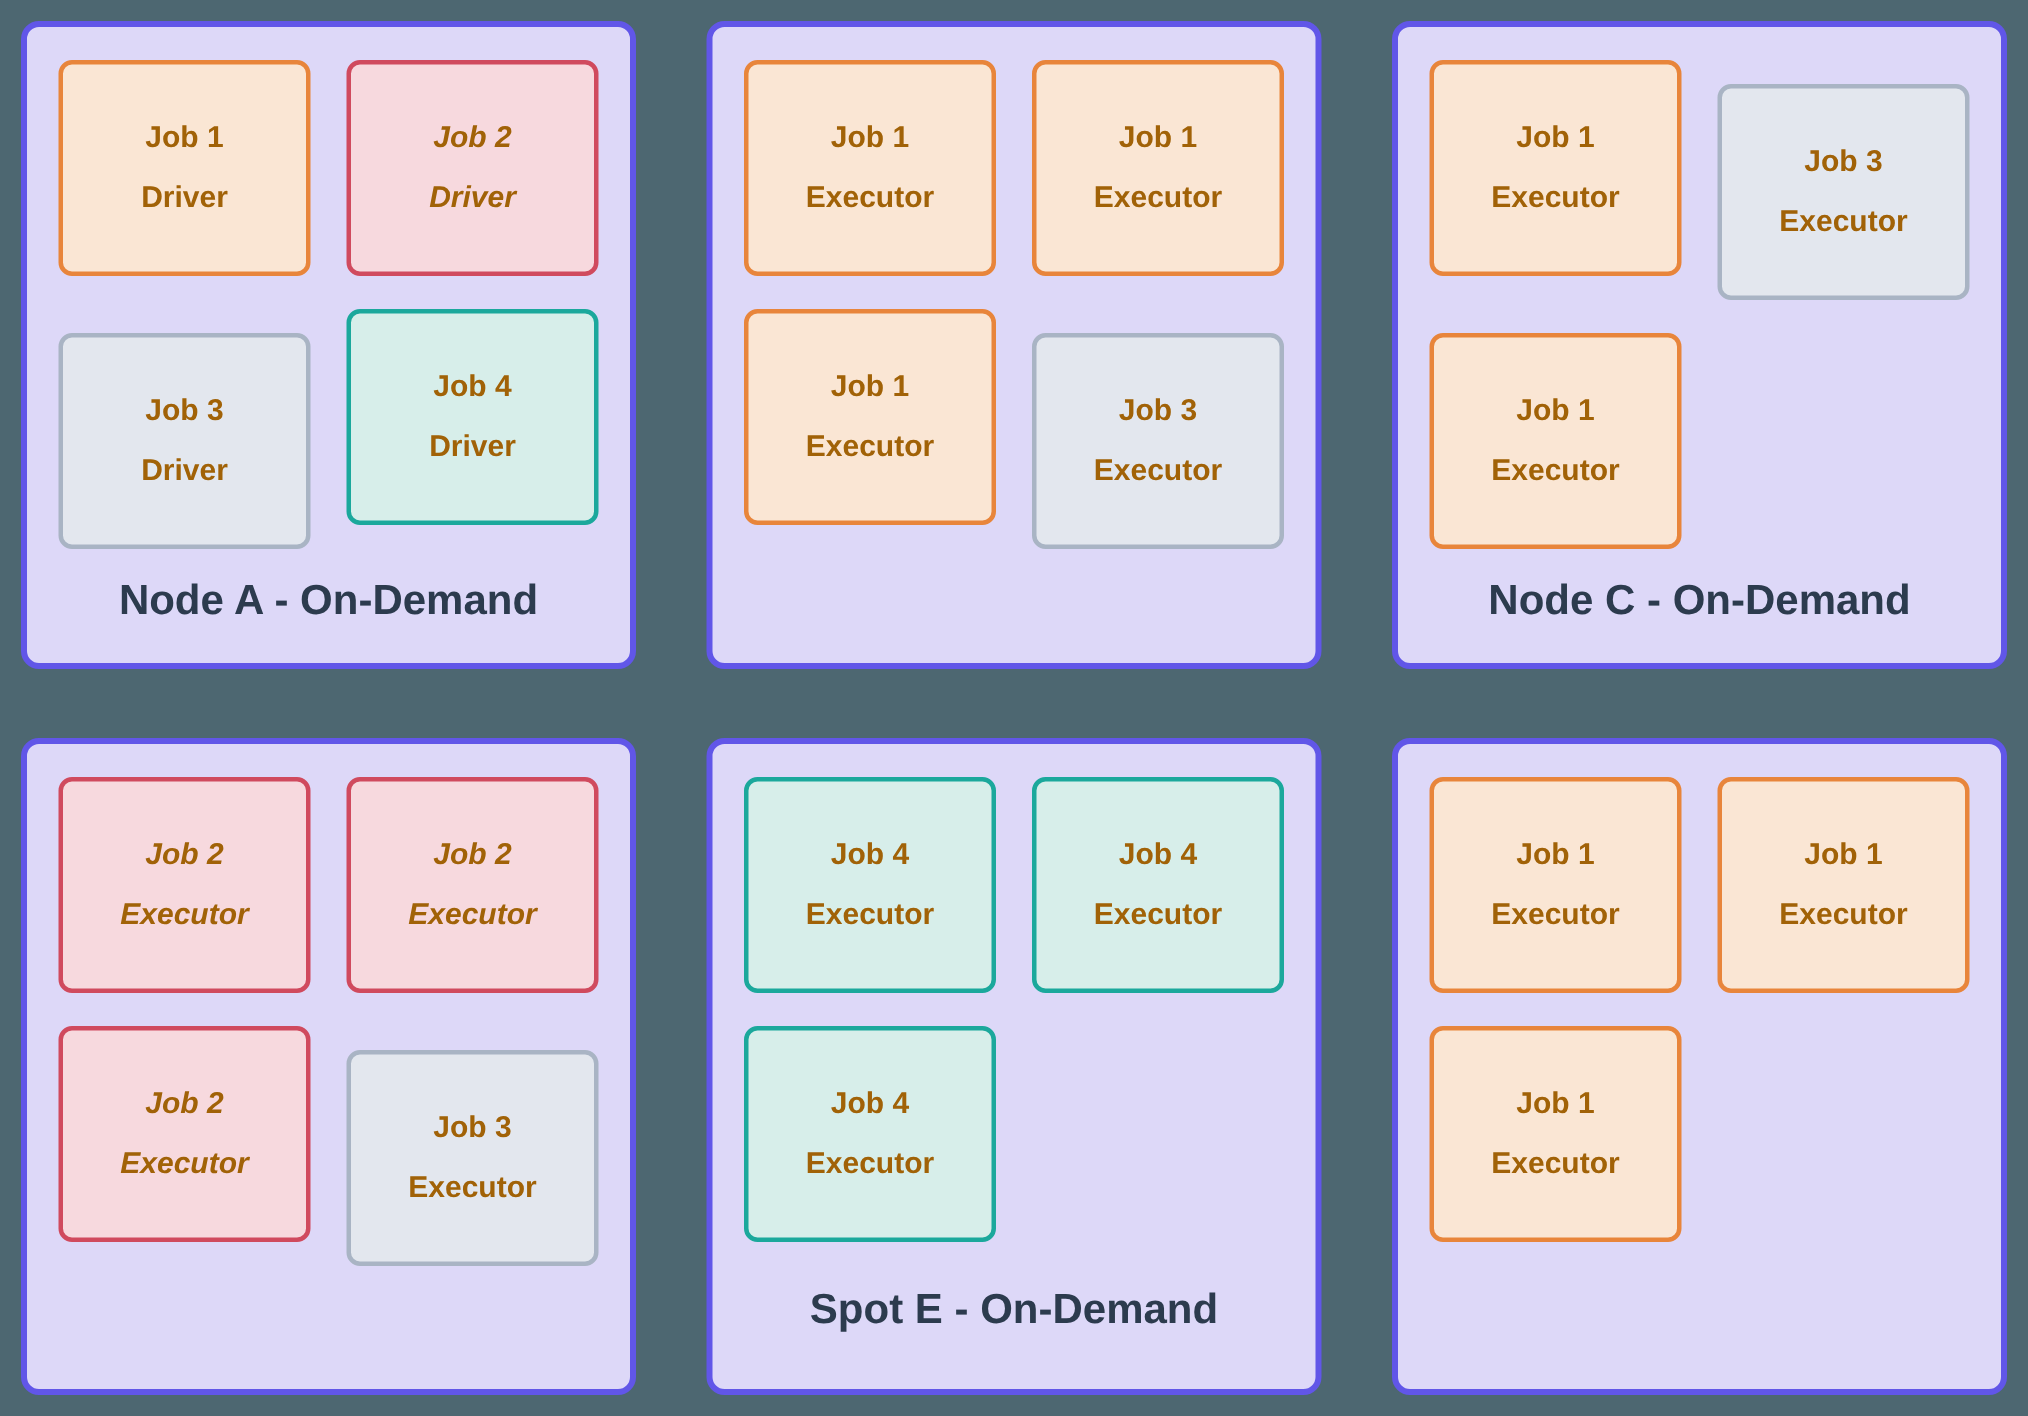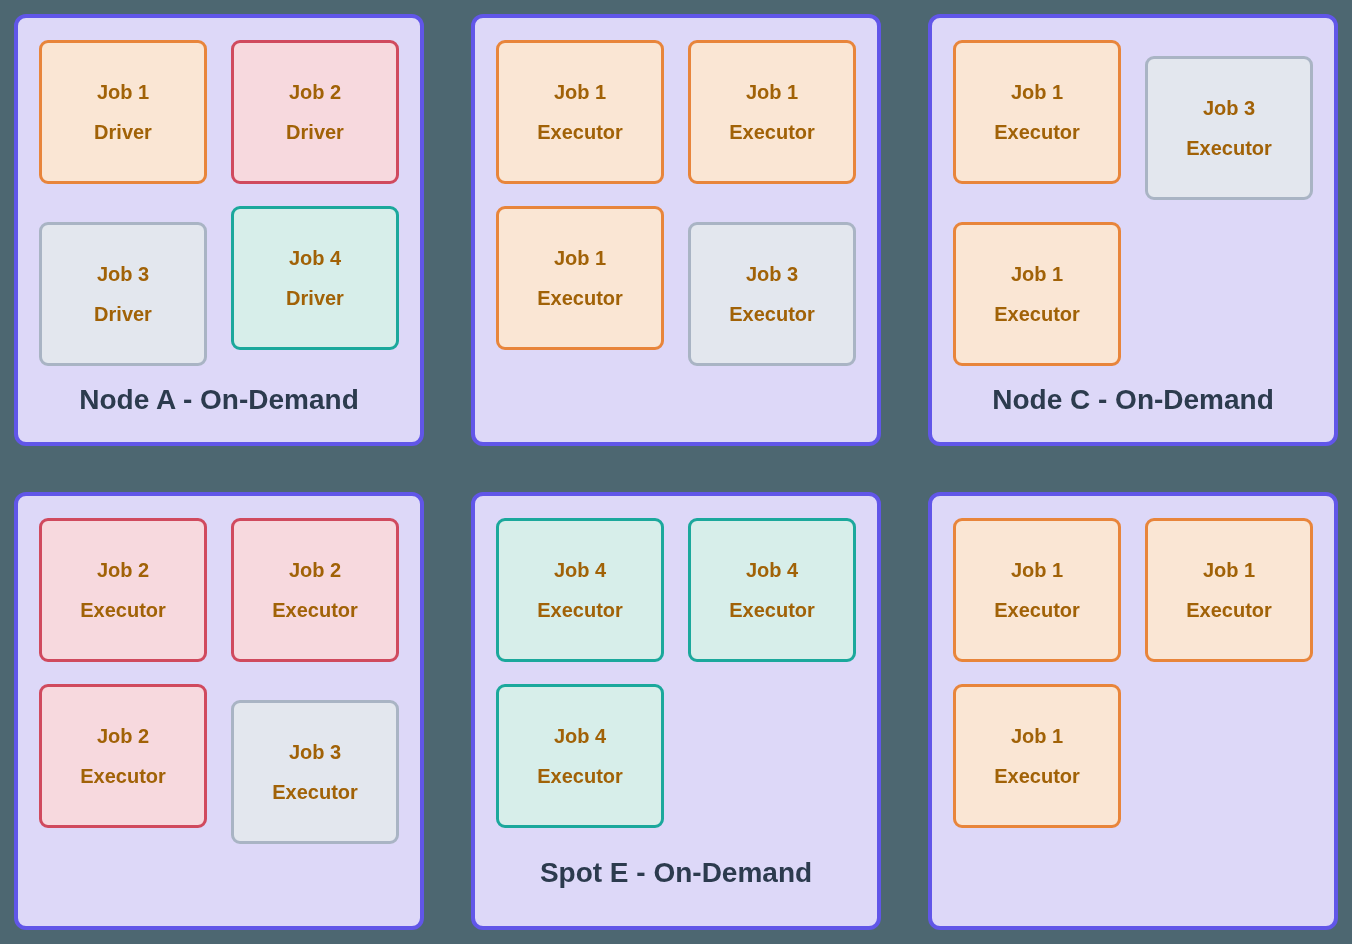--- a/index.html
+++ b/index.html
@@ -50,21 +50,21 @@
     flex-direction: column;
     align-items: center;
     justify-content: center;
     color: #a16207;
     font-size: 20px;
     font-weight: 600;
     line-height: 40px;
     text-align: right;
   }
   .job[data-type="job1"] { background: #FAE6D4; border-color: #E8853B; }
-  .job[data-type="job2"] { background: #F7D9DE; border-color: #D04A5E; }
+  .job[data-type="job2"] { background: #F7D9DE; border-color: #D04A5E; font-style: italic; }
   .job[data-type="job3"] { background: #E3E7EE; border-color: #A9B4C4; margin-top: 16px; }
   .job[data-type="job4"] { background: #D7EEEA; border-color: #1BA89C; }
   .node-label {
     flex: 1;
     display: flex;
     align-items: center;
     justify-content: center;
     color: #2C3B4E;
     font-size: 28px;
     font-weight: 600;

